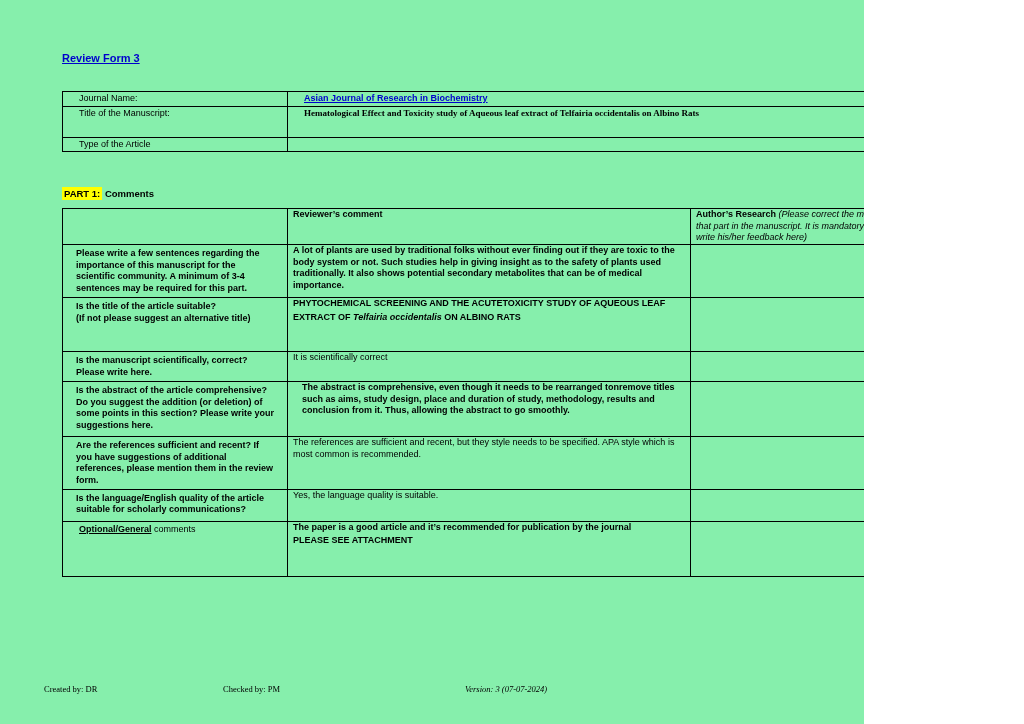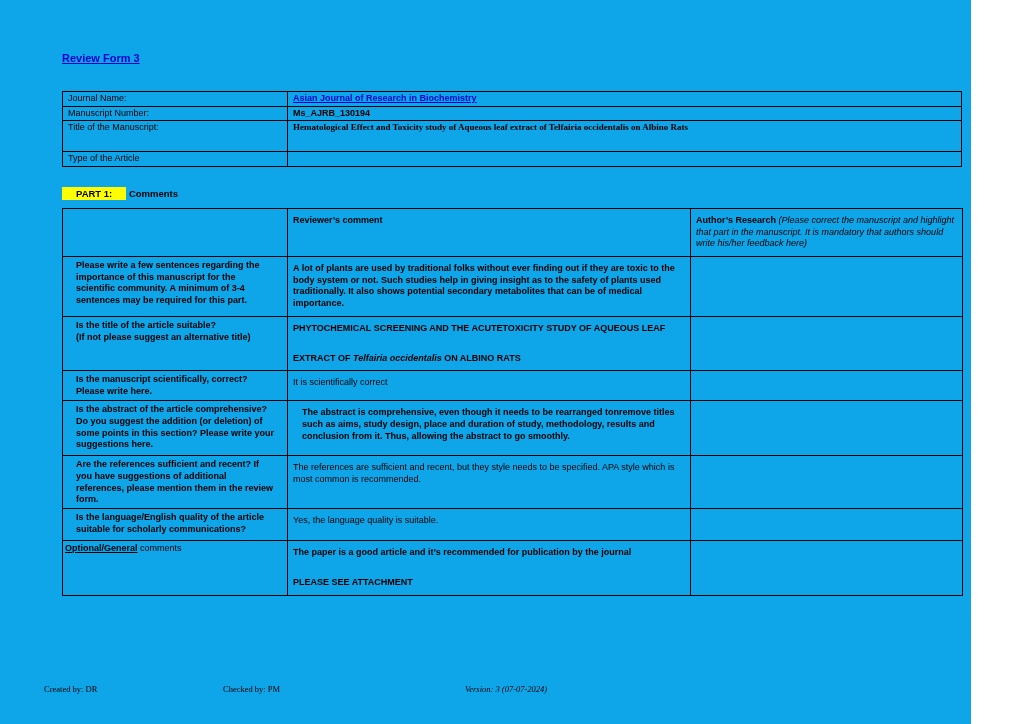--- a/index.html
+++ b/index.html
@@ -1,51 +1,51 @@
 <!DOCTYPE html>
 <html><head>
 <meta charset="utf-8">
 <style>
   * { margin:0; padding:0; box-sizing:border-box; }
   html, body { background:#ffffff; }
   body { font-family:"Liberation Sans", sans-serif; color:#000000; }
-  .page { position:relative; width:971px; height:724px; background:#0ea5e9; overflow:hidden; }
+  .page { position:relative; width:864px; height:724px; background:#86efac; overflow:hidden; }
 
   .doc-title {
     position:absolute; left:62px; top:52px;
     font-size:11px; font-weight:bold; color:#0000cc; text-decoration:underline;
   }
 
   table { border-collapse:collapse; table-layout:fixed; }
   td { border:1px solid #000000; vertical-align:top; font-size:9px; line-height:1.3; }
 
   
   .info-table { position:absolute; left:62px; top:91px; width:900px; }
-  .info-table td { padding:1px 5px; }
+  .info-table td { padding:1px 16px; }
   .label-col { width:225px; }
   .link { color:#0000cc; font-weight:bold; text-decoration:underline; cursor:pointer; }
   .bold { font-weight:bold; }
   .it { font-style:italic; }
   .ul { text-decoration:underline; }
   .title-row td { height:31px; }
   .title-value-pad { padding-top:11px;font-family:Liberation Serif, serif; }
 
   
   .part1-line { position:absolute; left:62px; top:188px; font-size:9.5px; font-weight:bold; }
-  .hl { background:#ffff00; padding:1px 14px; }
+  .hl { background:#ffff00; padding:1px 2px; }
 
   
   .comments-table { position:absolute; left:62px; top:208px; width:900px; }
-  .comments-table td { padding:6px 5px; }
+  .comments-table td { padding:0 5px; }
   td.qcell { font-weight:bold; padding:3px 10px 2px 13px; }
-  td.qcell-plain { font-weight:normal; padding:2px 5px 2px 2px; }
+  td.qcell-plain { font-weight:normal; padding:2px 5px 2px 16px; }
   td.acell.a-bold { font-weight:bold; }
   td.acell.a-center { text-align:left; }
   td.acell.a-pad { padding-left:14px; padding-right:14px; }
-  .gap-line { margin-top:18px; }
+  .gap-line { margin-top:2px; }
   .hdr-note { font-style:italic; font-weight:normal; }
 
   
   .footer { position:absolute; left:0; top:684px; width:1024px; height:14px; font-family:"Liberation Serif", serif; }
   .footer span { position:absolute; font-size:8.5px; white-space:nowrap; }
   .f-created { left:44px; }
   .f-checked { left:178px;margin-left:45px; }
   .f-approved { left:302px;margin-top:40px; }
   .f-version { left:465px;font-style:italic; }
 </style>
@@ -58,24 +58,20 @@
 
   <table class="info-table">
     <colgroup>
         <col class="label-col">
         <col>
       </colgroup>
     <tbody>
         <tr>
       <td>Journal Name:</td>
       <td><span class="link">Asian Journal of Research in Biochemistry</span></td>
-    </tr>
-    <tr>
-      <td>Manuscript Number:</td>
-      <td><span class="bold">Ms_AJRB_130194</span></td>
     </tr>
     <tr class="title-row">
       <td>Title of the Manuscript:</td>
       <td class="title-value-pad"><span class="bold">Hematological Effect and Toxicity study of Aqueous leaf extract of Telfairia occidentalis on Albino Rats</span></td>
     </tr>
     <tr>
       <td>Type of the Article</td>
       <td></td>
     </tr>
   </tbody>

